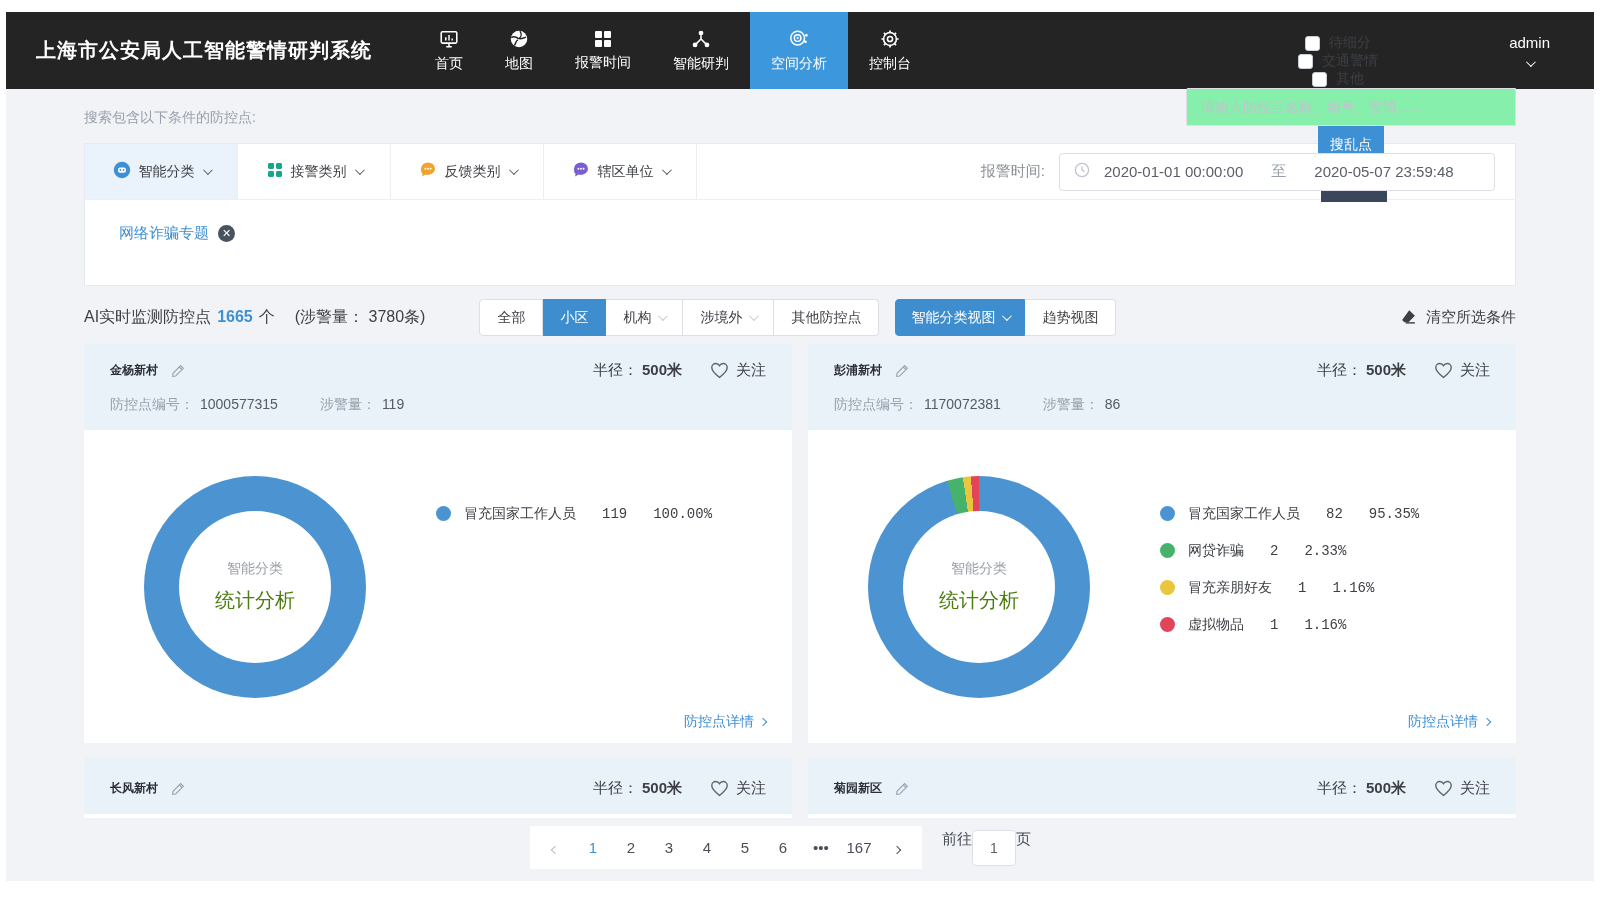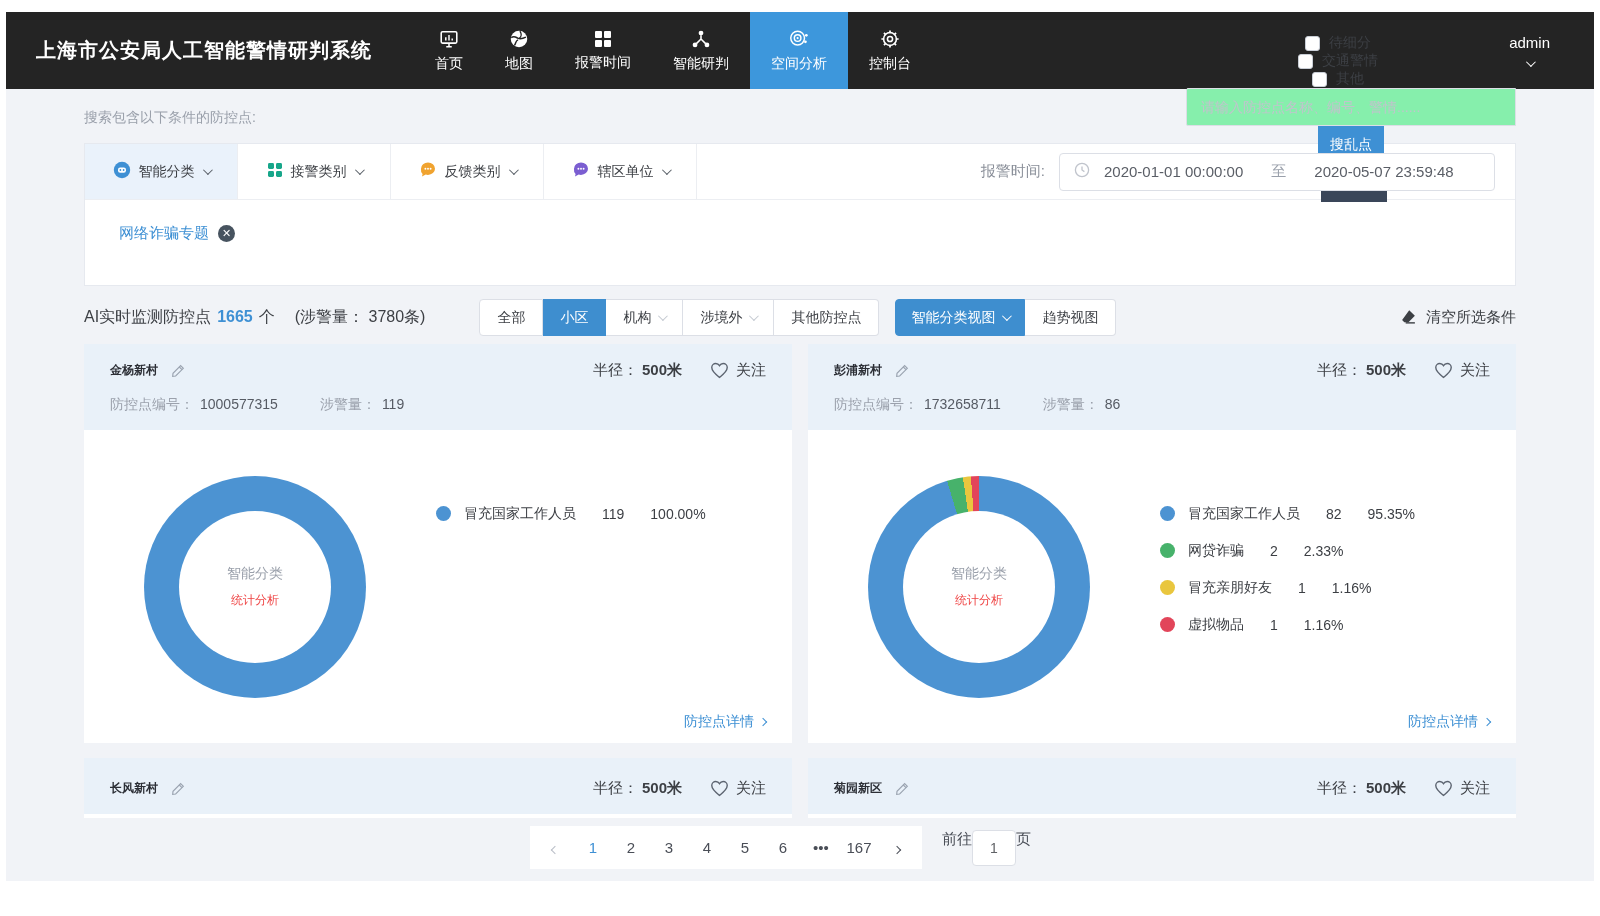--- a/index.html
+++ b/index.html
@@ -69,22 +69,22 @@
   .edit-ic { margin-left:12px; cursor:pointer; display:flex; }
   .head-meta { margin-left:auto; display:flex; align-items:center; font-size:15px; color:#3c3f44; }
   .radius-val { font-weight:bold; margin-left:4px; }
   .follow { display:flex; align-items:center; gap:7px; margin-left:28px; cursor:pointer; }
   .head-row2 { margin-top:16px; display:flex; gap:42px; font-size:14px; }
   .kv .k { color:#9ba1ac; } .kv .v { color:#565b64; margin-left:6px; }
   .card-body { position:relative; height:313px; display:flex; }
   .donut { width:222px; height:222px; border-radius:50%; margin:46px 0 0 60px; position:relative; flex:0 0 auto; }
   .hole { position:absolute; left:50%; top:50%; transform:translate(-50%,-50%); width:152px; height:152px; background:#fff; border-radius:50%; display:flex; flex-direction:column; align-items:center; justify-content:center; gap:9px; }
   .hole .c1 { color:#9aa0ab; font-size:14px; }
-  .hole .c2 { color:#ef4444; font-size:12px; }
-  .legend { margin:72px 0 0 70px; display:flex; flex-direction:column; gap:14px; }
+  .hole .c2 { color:#4d7c0f; font-size:20px; }
+  .legend { margin:72px 0 0 70px; display:flex; flex-direction:column; gap:14px;font-family:Liberation Mono, monospace; }
   .leg-row { display:flex; align-items:center; font-size:14px; color:#3c3f44; height:23px; }
   .leg-dot { width:15px; height:15px; border-radius:50%; margin-right:13px; flex:0 0 auto; }
   .leg-count { margin-left:26px; } .leg-pct { margin-left:26px; }
   .detail-link { position:absolute; right:26px; bottom:12px; color:#3e90d4; font-size:14px; display:flex; align-items:center; gap:6px; cursor:pointer; }
   .detail-link .chev { width:6px; height:6px; }
   .cards-grid.partial { margin-top:15px; }
   .cards-grid.partial .card { height:60px; overflow:hidden; }
   .cards-grid.partial .card-head { padding-top:21px; }
 
   
@@ -373,21 +373,21 @@
               <span class="radius-val">500米</span>
               <span class="follow">
                 <svg width="19" height="17" viewBox="0 0 24 22">
                     <path d="M12 20 C5 14.5 2 11 2 7.2 C2 4.3 4.3 2 7.2 2 C9.2 2 11 3.1 12 4.8 C13 3.1 14.8 2 16.8 2 C19.7 2 22 4.3 22 7.2 C22 11 19 14.5 12 20 Z" fill="none" stroke="#5c6470" stroke-width="1.8"></path>
                   </svg>
                 <span>关注</span>
               </span>
             </div>
           </div>
           <div class="head-row2">
-            <span class="kv"><span class="k">防控点编号：</span><span class="v">1732658711</span></span>
+            <span class="kv"><span class="k">防控点编号：</span><span class="v">1170072381</span></span>
             <span class="kv"><span class="k">涉警量：</span><span class="v">86</span></span>
           </div>
         </div>
         <div class="card-body">
           <div class="donut" style="background: conic-gradient(rgb(76, 147, 210) 0deg, rgb(76, 147, 210) 343.256deg, rgb(71, 178, 107) 343.256deg, rgb(71, 178, 107) 351.628deg, rgb(233, 198, 62) 351.628deg, rgb(233, 198, 62) 355.814deg, rgb(226, 69, 90) 355.814deg, rgb(226, 69, 90) 360deg);">
             <div class="hole">
               <span class="c1">智能分类</span>
               <span class="c2">统计分析</span>
             </div>
           </div>

